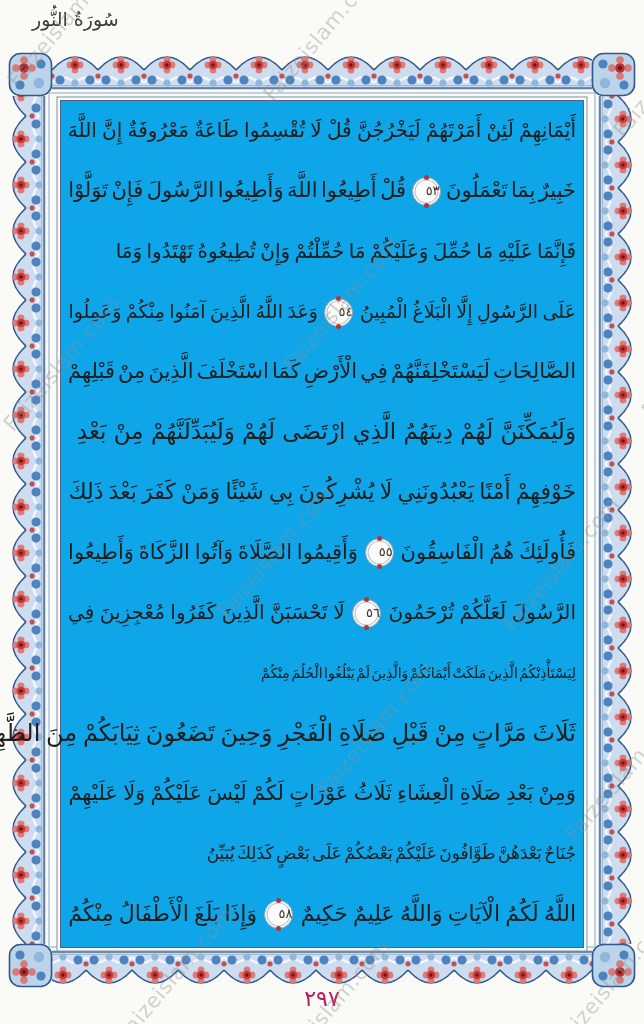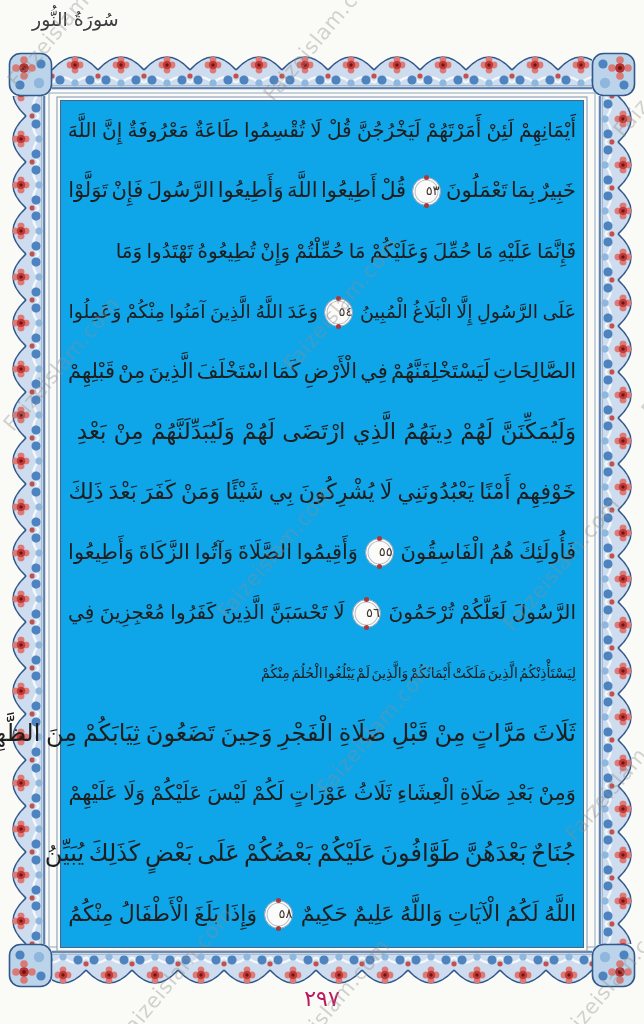--- a/index.html
+++ b/index.html
@@ -129,21 +129,21 @@
         <div class="qline" style="font-size: 20px; word-spacing: -2px;"><span>فَإِنَّمَا عَلَيْهِ مَا حُمِّلَ وَعَلَيْكُمْ مَا حُمِّلْتُمْ وَإِنْ تُطِيعُوهُ تَهْتَدُوا وَمَا</span></div>
         <div class="qline" style="font-size: 19px; word-spacing: -1.55px;"><span>عَلَى الرَّسُولِ إِلَّا الْبَلَاغُ الْمُبِينُ</span> <span class="aya">٥٤</span> <span>وَعَدَ اللَّهُ الَّذِينَ آمَنُوا مِنْكُمْ وَعَمِلُوا</span></div>
         <div class="qline" style="font-size: 21px; word-spacing: -3.5px;"><span>الصَّالِحَاتِ لَيَسْتَخْلِفَنَّهُمْ فِي الْأَرْضِ كَمَا اسْتَخْلَفَ الَّذِينَ مِنْ قَبْلِهِمْ</span></div>
         <div class="qline" style="font-size: 23px; word-spacing: 0px;"><span>وَلَيُمَكِّنَنَّ لَهُمْ دِينَهُمُ الَّذِي ارْتَضَى لَهُمْ وَلَيُبَدِّلَنَّهُمْ مِنْ بَعْدِ</span></div>
         <div class="qline" style="font-size: 22px; word-spacing: -1.8px;"><span>خَوْفِهِمْ أَمْنًا يَعْبُدُونَنِي لَا يُشْرِكُونَ بِي شَيْئًا وَمَنْ كَفَرَ بَعْدَ ذَلِكَ</span></div>
         <div class="qline" style="font-size: 21px; word-spacing: -1.88px;"><span>فَأُولَئِكَ هُمُ الْفَاسِقُونَ</span> <span class="aya">٥٥</span> <span>وَأَقِيمُوا الصَّلَاةَ وَآتُوا الزَّكَاةَ وَأَطِيعُوا</span></div>
         <div class="qline" style="font-size: 20px; word-spacing: -0.89px;"><span>الرَّسُولَ لَعَلَّكُمْ تُرْحَمُونَ</span> <span class="aya">٥٦</span> <span>لَا تَحْسَبَنَّ الَّذِينَ كَفَرُوا مُعْجِزِينَ فِي</span></div>
         <div class="qline" style="font-size: 14px; word-spacing: -2.88px;"><span>لِيَسْتَأْذِنْكُمُ الَّذِينَ مَلَكَتْ أَيْمَانُكُمْ وَالَّذِينَ لَمْ يَبْلُغُوا الْحُلُمَ مِنْكُمْ</span></div>
         <div class="qline" style="font-size: 24px; word-spacing: -1.9px;"><span>ثَلَاثَ مَرَّاتٍ مِنْ قَبْلِ صَلَاةِ الْفَجْرِ وَحِينَ تَضَعُونَ ثِيَابَكُمْ مِنَ الظَّهِيرَةِ</span></div>
         <div class="qline" style="font-size: 21px; word-spacing: -1.4px;"><span>وَمِنْ بَعْدِ صَلَاةِ الْعِشَاءِ ثَلَاثُ عَوْرَاتٍ لَكُمْ لَيْسَ عَلَيْكُمْ وَلَا عَلَيْهِمْ</span></div>
-        <div class="qline" style="font-size: 24px; word-spacing: -3px;"><span>جُنَاحٌ بَعْدَهُنَّ طَوَّافُونَ عَلَيْكُمْ بَعْضُكُمْ عَلَى بَعْضٍ كَذَلِكَ يُبَيِّنُ</span></div>
+        <div class="qline" style="font-size: 17px; word-spacing: -3px;"><span>جُنَاحٌ بَعْدَهُنَّ طَوَّافُونَ عَلَيْكُمْ بَعْضُكُمْ عَلَى بَعْضٍ كَذَلِكَ يُبَيِّنُ</span></div>
         <div class="qline" style="font-size: 22px; word-spacing: -1.7px;"><span>اللَّهُ لَكُمُ الْآيَاتِ وَاللَّهُ عَلِيمٌ حَكِيمٌ</span> <span class="aya">٥٨</span> <span>وَإِذَا بَلَغَ الْأَطْفَالُ مِنْكُمُ</span></div>
       </div>
   </div>
 
   <div class="pagenum">٢٩٧</div>
 
   <div id="wmLayer">
       <span class="wm" style="left: -18px; top: 8px;">Faizeislam.com</span>
       <span class="wm" style="left: 238px; top: 22px;">Faizeislam.com</span>
       <span class="wm" style="left: 588px; top: 58px;">Faizeislam.com</span>

